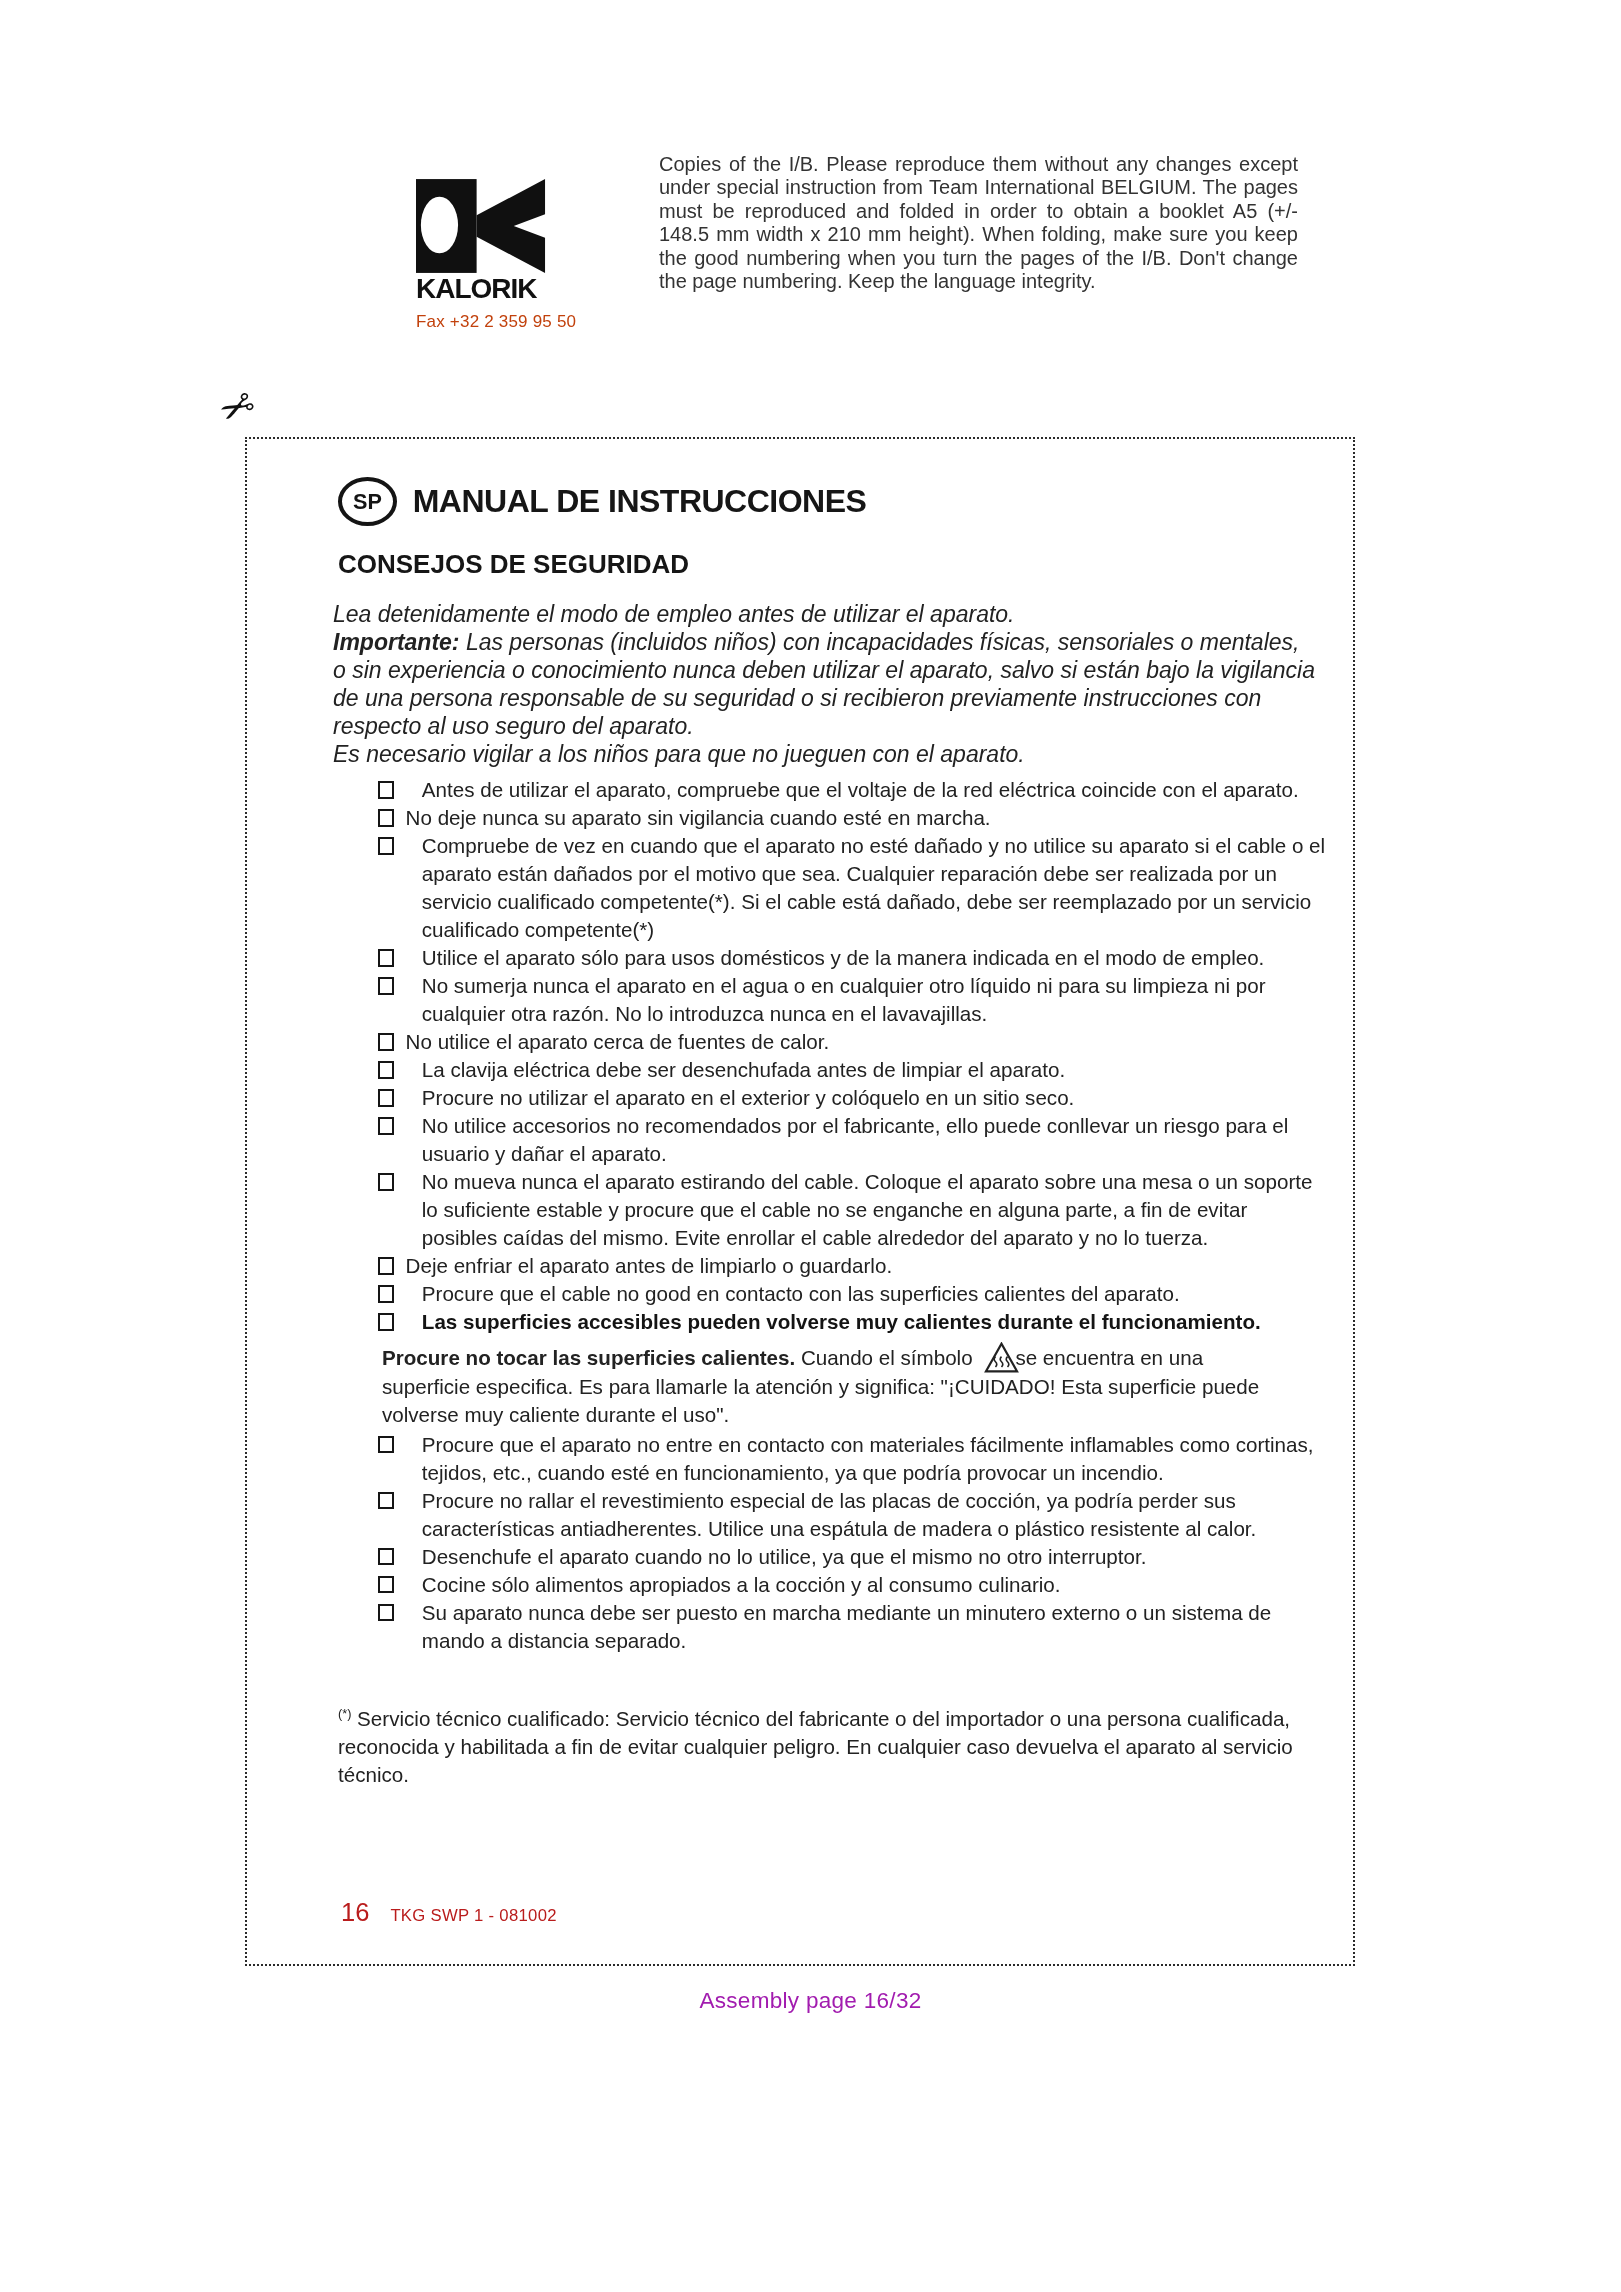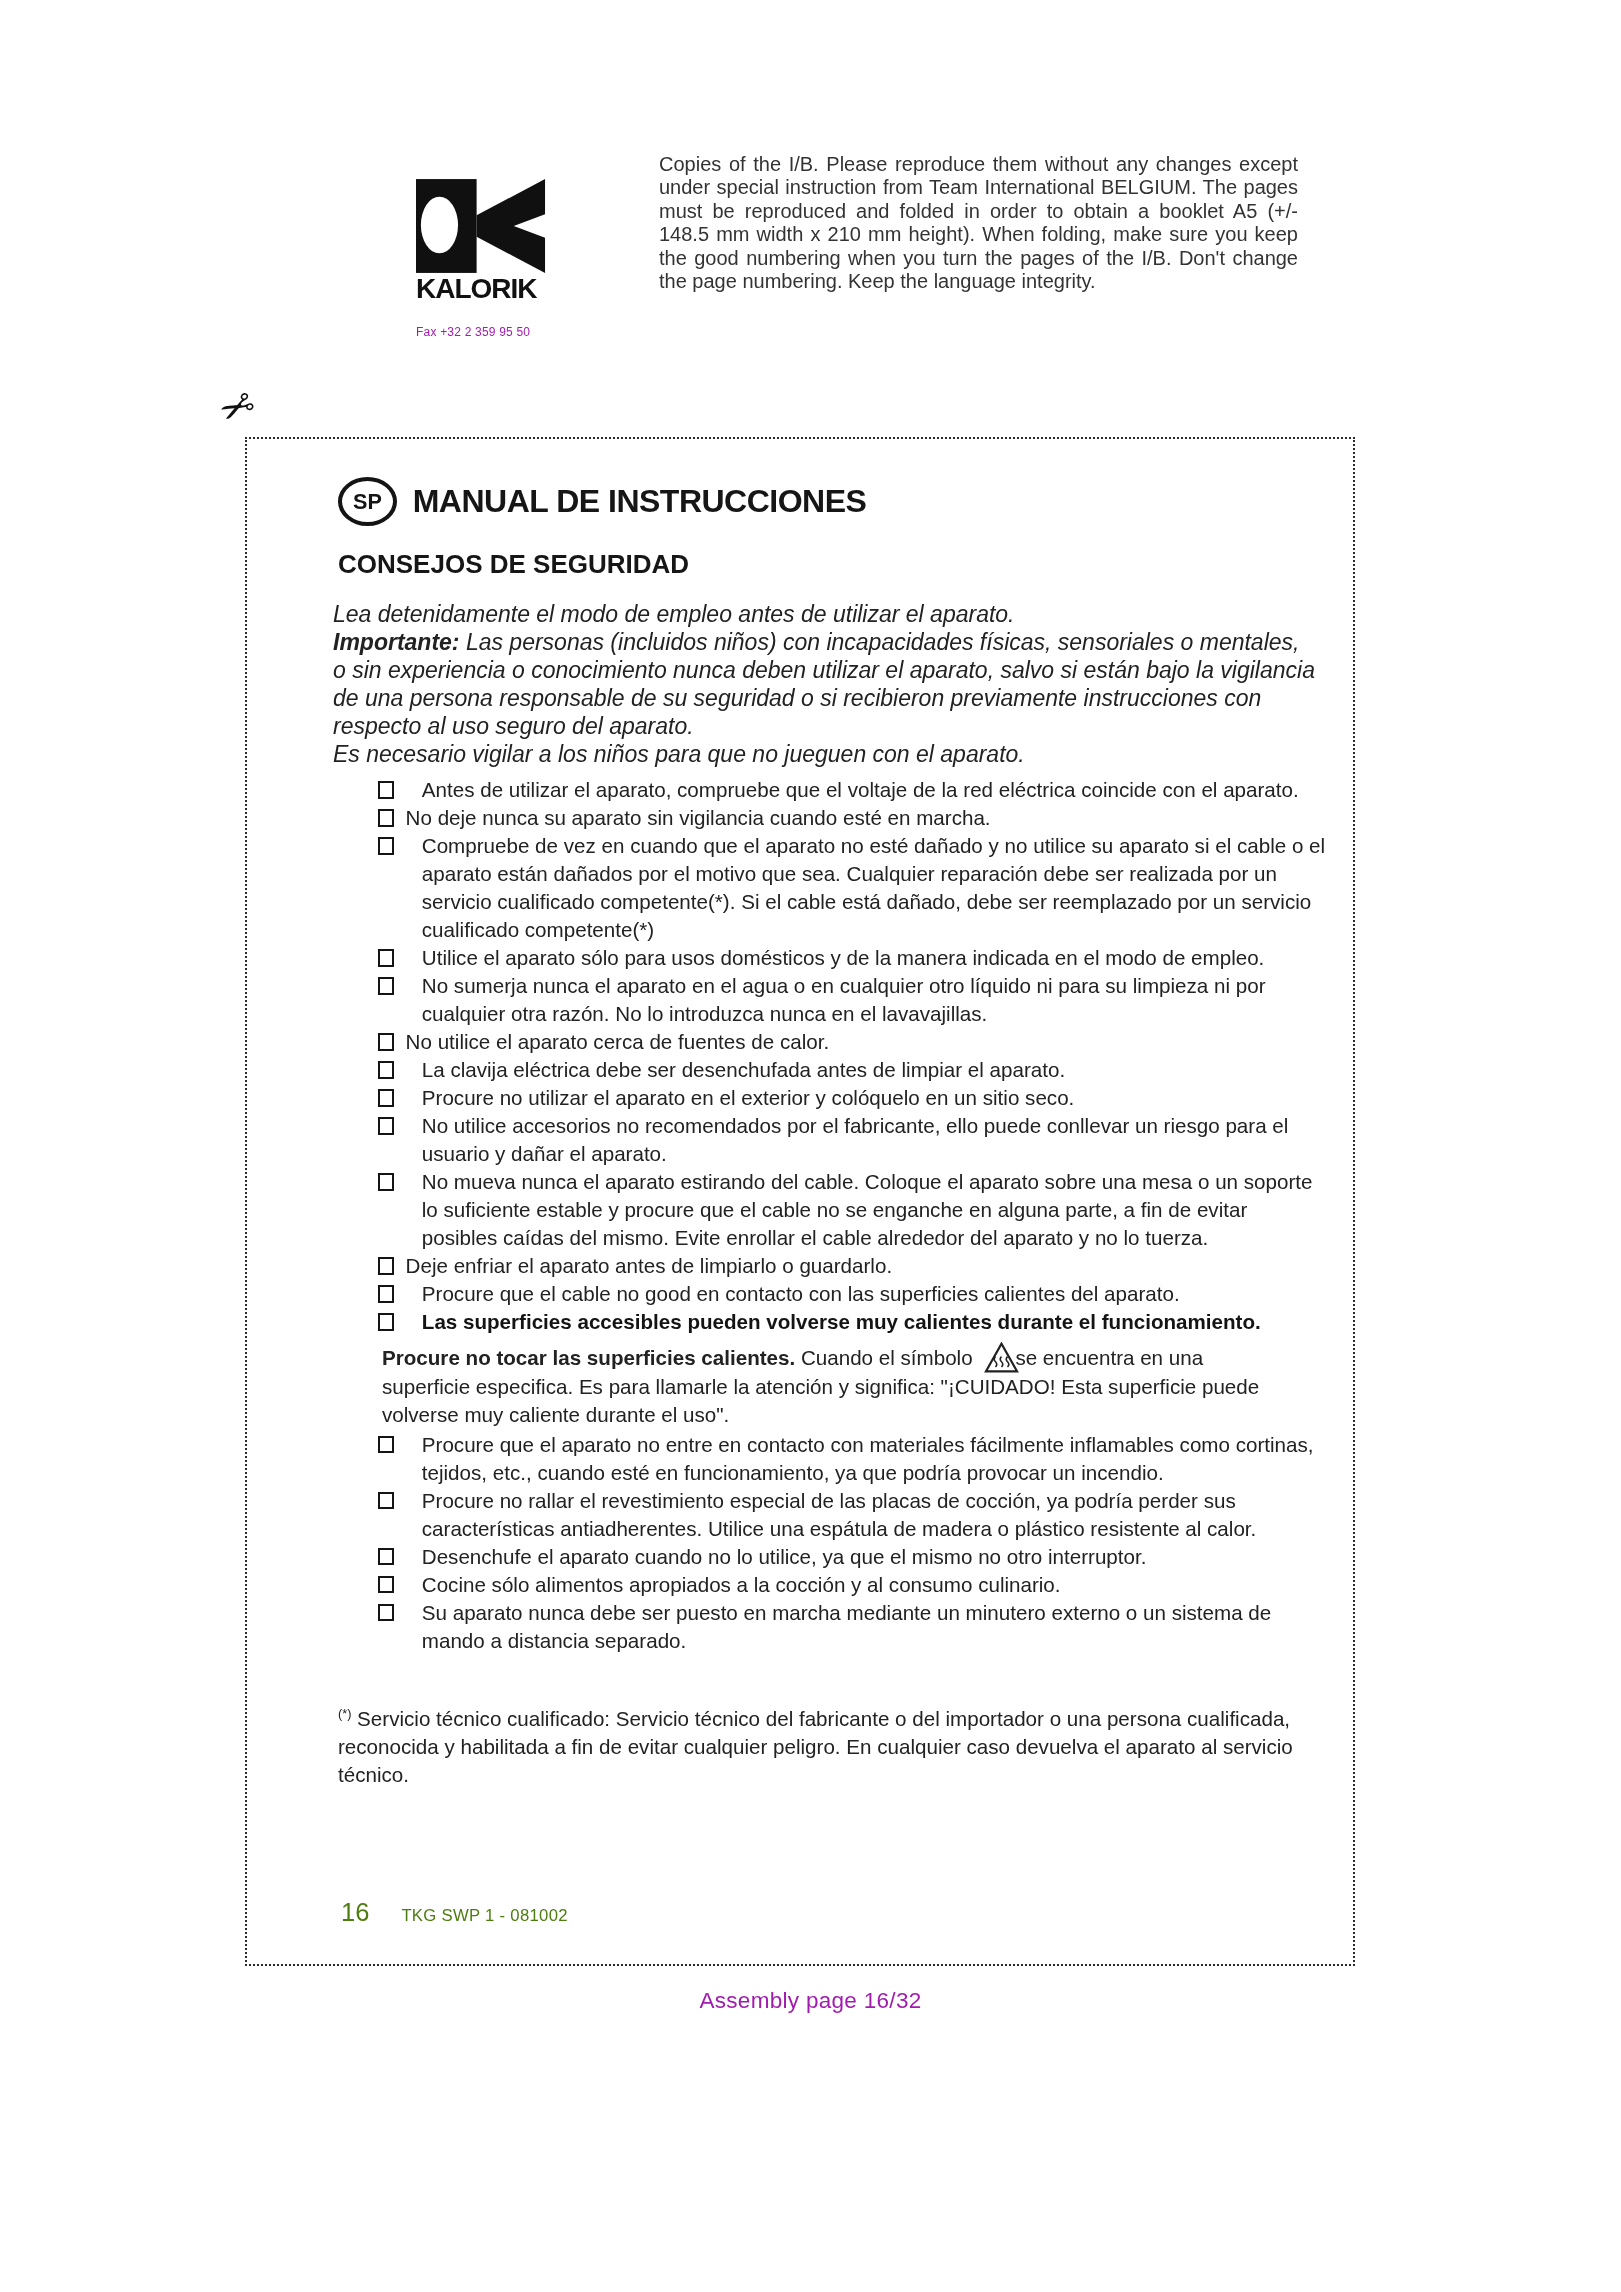--- a/index.html
+++ b/index.html
@@ -5,21 +5,21 @@
   html,body{margin:0;padding:0;}
   body{
     width:1621px;height:2293px;position:relative;background:#ffffff;
     font-family:"Liberation Sans", sans-serif;color:#1f1f1f;
     -webkit-font-smoothing:antialiased;
   }
   
   .logo-block{position:absolute;left:416px;top:179px;width:196px;}
   .logo-mark{display:block;width:131px;height:94px;}
   .logo-name{font-weight:800;font-size:28px;letter-spacing:-1px;color:#111;line-height:1;margin-top:2px;}
-  .logo-fax{font-size:12px;color:#a21caf;margin-top:22px;letter-spacing:0.2px;}
+  .logo-fax{font-size:17px;color:#c2410c;margin-top:9px;letter-spacing:0.2px;}
   .header-note{
     position:absolute;left:659px;top:153px;width:639px;
     font-size:20px;line-height:23.4px;color:#333;text-align:justify;
   }
   
   .scissors{
     position:absolute;left:220px;top:384px;font-size:41px;color:#111;
     transform:scaleX(-1) rotate(28deg);transform-origin:center;
   }
   .cut-box{
@@ -53,21 +53,21 @@
     margin-top:4.9px;background:#fff;
   }
   .bullet-item .bullet-text{margin-left:28px;}
   .bullet-item.tight .bullet-text{margin-left:11.8px;}
   .bullet-item.bold .bullet-text{font-weight:800;color:#141414;}
   .note-para{margin:5.9px 0 2px 44px;width:894px;}
   .warn-triangle{display:inline-block;vertical-align:-7.8px;margin:0 -3.9px 0 5.9px;}
   .footnote{margin-top:45px;width:980px;}
   .footnote sup{font-size:12.7px;}
   
-  .page-footer{position:absolute;left:341px;top:1898px;display:flex;align-items:baseline;gap:32px;color:#4d7c0f;}
+  .page-footer{position:absolute;left:341px;top:1898px;display:flex;align-items:baseline;gap:21px;color:#b91c1c;}
   .page-footer .pnum{font-size:25.5px;}
   .page-footer .pcode{font-size:16.7px;letter-spacing:0.3px;}
   .assembly-footer{
     position:absolute;left:0;top:1988px;width:1621px;text-align:center;
     font-size:22.5px;color:#a21caf;letter-spacing:0.3px;
   }
 </style>
 </head>
 <body>
 

